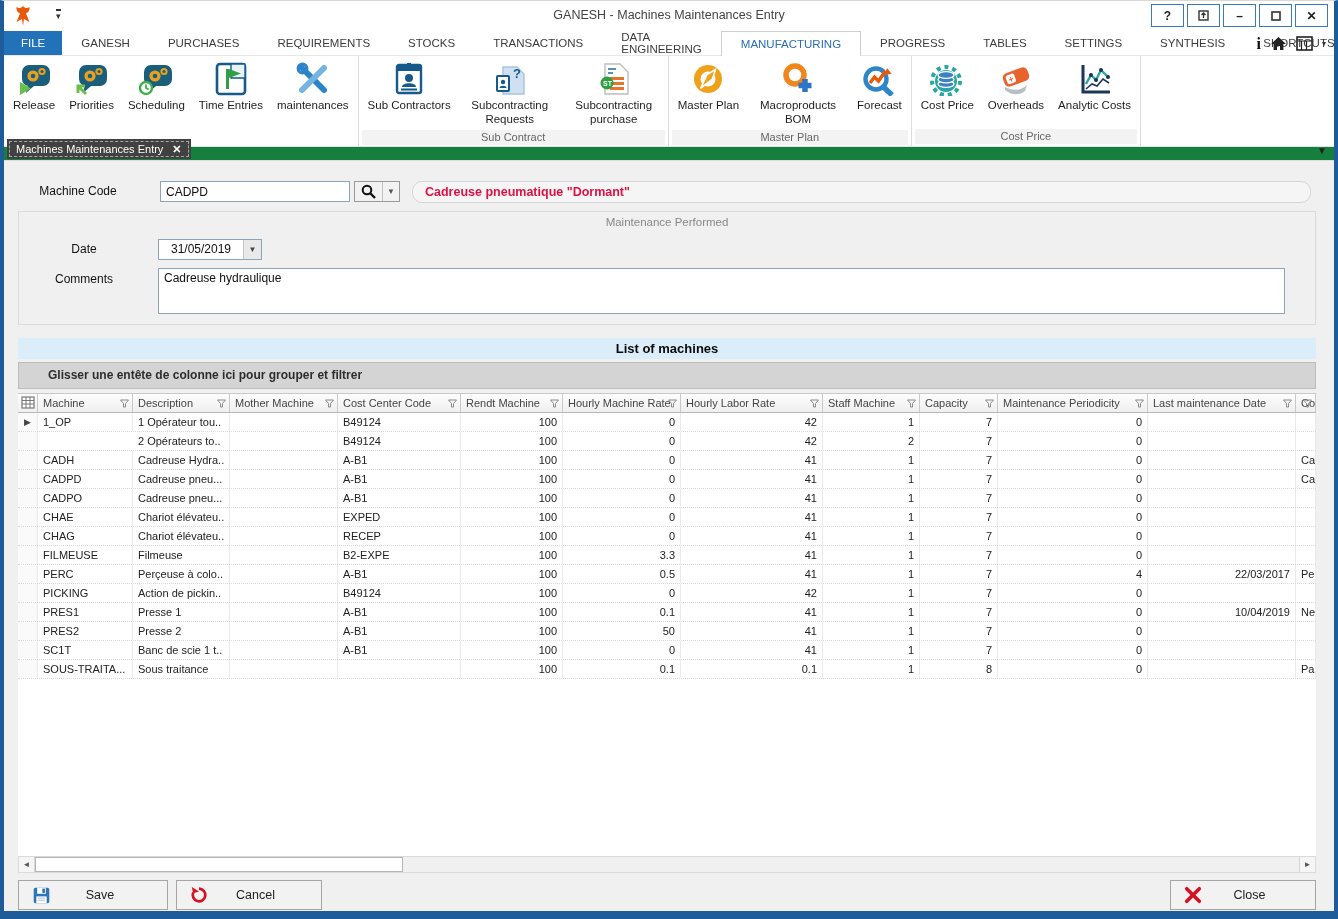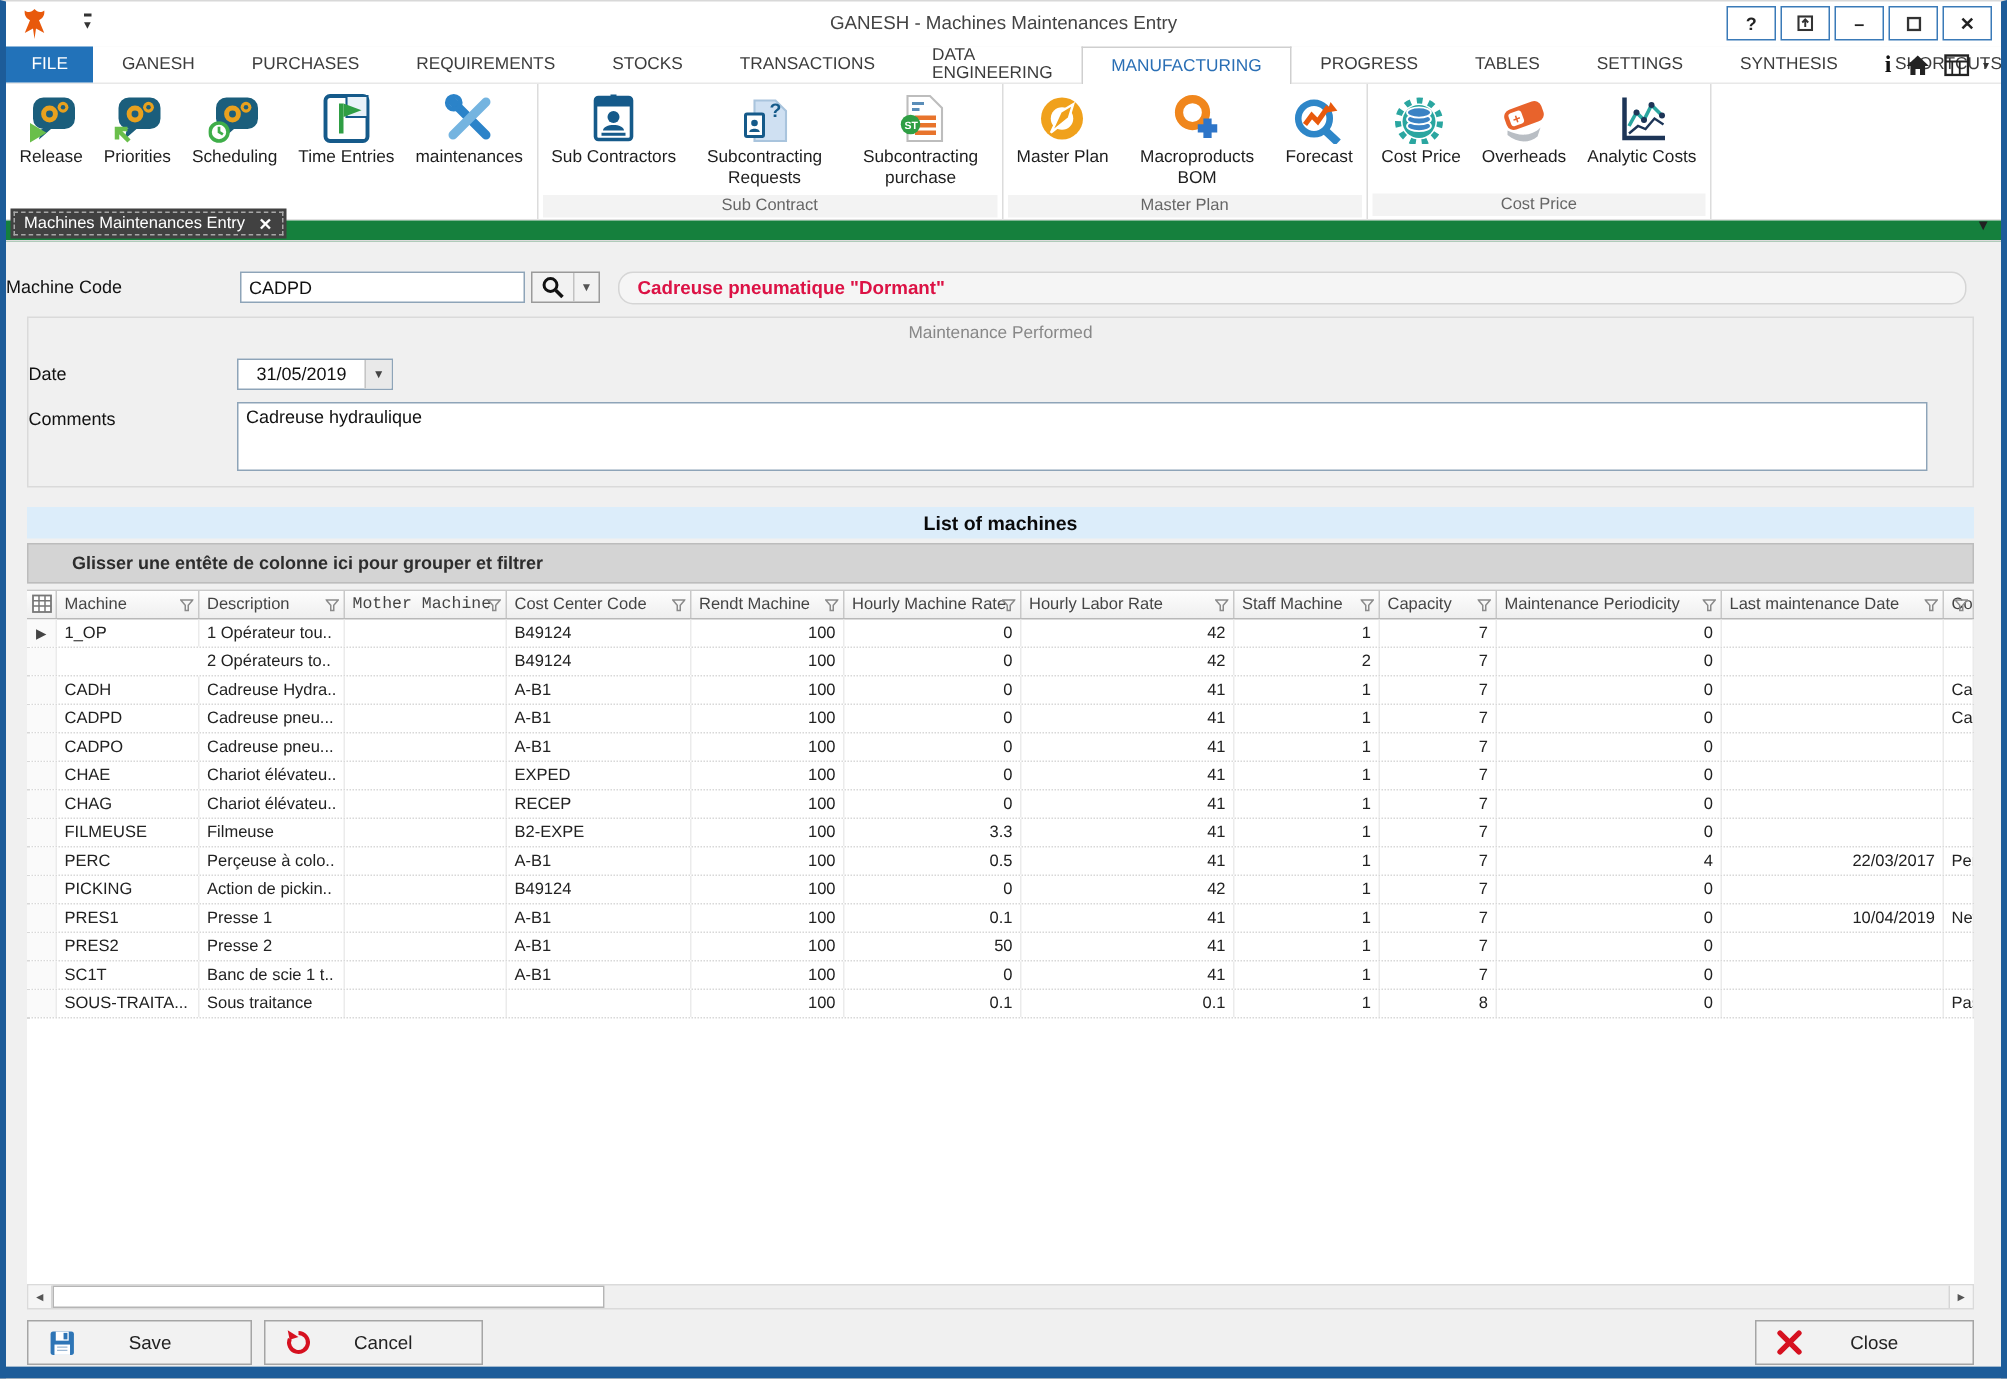--- a/index.html
+++ b/index.html
@@ -32,21 +32,21 @@
   .rcaption{ height:15px; background:#f3f3f3; color:#666; font-size:11px; text-align:center; line-height:15px; margin:1px 1px 2px 1px; }
   .ribbon-collapse{ position:absolute; right:10px; bottom:5px; color:#777; cursor:pointer; }
   
   .tabstrip{ position:absolute; top:146px; left:0; right:0; height:14px; background:#15803d;text-align:right; }
   .doctab{ position:absolute; left:3px; bottom:2px; height:20px; background:#414141; color:#fff; font-size:11px; display:flex; align-items:center; gap:9px; padding:0 9px; outline:1px dashed #a7a7a7; outline-offset:-3px; cursor:pointer; }
   .doctab .closex{ font-size:11px; font-weight:bold; cursor:pointer; }
   .strip-caret{ position:absolute; right:7px; bottom:5px; font-size:10px; color:#222; cursor:pointer; }
   .tabstrip-line{ position:absolute; left:0; right:0; bottom:0; height:1px; background:#dcdcdc; }
   
   .content{ position:absolute; top:172px; left:0; right:0; bottom:0; background:#f0f0f0; }
-  .flabel{ position:absolute; font-size:12px; color:#111; text-align:left; }
+  .flabel{ position:absolute; font-size:12px; color:#111; text-align:center; }
   .tinput{ position:absolute; height:21px; border:1px solid #8ea4b8; background:#fff; font-size:12px; font-family:"Liberation Sans",sans-serif; padding:0 5px; color:#111; }
   .searchbtn{ position:absolute; left:350px; top:8px; width:46px; height:21px; border:1px solid #9a9a9a; background:#f2f2f2; display:flex; cursor:pointer; }
   .searchbtn .mag{ width:28px; display:flex; align-items:center; justify-content:center; border-right:1px solid #c2c2c2; }
   .searchbtn .car{ flex:1; display:flex; align-items:center; justify-content:center; font-size:8px; color:#555; }
   .machine-name{ position:absolute; left:408px; right:23px; top:8px; height:22px; border:1px solid #d5d5d5; border-radius:10px; background:#f5f5f5; color:#dc1245; font-weight:bold; font-size:12.5px; line-height:20px; padding-left:12px; }
   .groupbox{ position:absolute; left:14px; right:18px; top:38px; height:114px; border:1px solid #dadada; }
   .groupbox-title{ position:absolute; top:4px; left:0; right:0; text-align:center; font-size:11.5px; color:#888; }
   .combo{ position:absolute; display:flex; border:1px solid #8ea4b8; background:#fff; height:21px; }
   .combo .val{ flex:1; font-size:12px; color:#111; text-align:center; line-height:19px; padding:0 4px; }
   .combo .drop{ width:18px; background:#e9e9e9; border-left:1px solid #c5c5c5; display:flex; align-items:center; justify-content:center; font-size:8px; color:#444; cursor:pointer; }
@@ -382,21 +382,21 @@
           <div class="gh corner" style="width: 20px;"><svg width="14" height="13" viewBox="0 0 14 13">
               <rect x="1" y="1" width="12" height="11" fill="#fff" stroke="#777" stroke-width="1.2"></rect>
               <path d="M1 4.5h12M5 1v11M9 1v11M1 8h12" stroke="#777" stroke-width="1"></path>
             </svg></div>
           <div class="gh" style="width: 95px;">Machine<svg class="funnel" width="9" height="9" viewBox="0 0 9 9">
               <path d="M0.5 1h8L5.5 4.5V8h-2V4.5z" fill="none" stroke="#8a8a8a" stroke-width="1"></path>
             </svg></div>
           <div class="gh" style="width: 97px;">Description<svg class="funnel" width="9" height="9" viewBox="0 0 9 9">
               <path d="M0.5 1h8L5.5 4.5V8h-2V4.5z" fill="none" stroke="#8a8a8a" stroke-width="1"></path>
             </svg></div>
-          <div class="gh" style="width: 108px; font-family: Liberation Mono, monospace;">Mother Machine<svg class="funnel" width="9" height="9" viewBox="0 0 9 9">
+          <div class="gh" style="width: 108px;">Mother Machine<svg class="funnel" width="9" height="9" viewBox="0 0 9 9">
               <path d="M0.5 1h8L5.5 4.5V8h-2V4.5z" fill="none" stroke="#8a8a8a" stroke-width="1"></path>
             </svg></div>
           <div class="gh" style="width: 123px;">Cost Center Code<svg class="funnel" width="9" height="9" viewBox="0 0 9 9">
               <path d="M0.5 1h8L5.5 4.5V8h-2V4.5z" fill="none" stroke="#8a8a8a" stroke-width="1"></path>
             </svg></div>
           <div class="gh" style="width: 102px;">Rendt Machine<svg class="funnel" width="9" height="9" viewBox="0 0 9 9">
               <path d="M0.5 1h8L5.5 4.5V8h-2V4.5z" fill="none" stroke="#8a8a8a" stroke-width="1"></path>
             </svg></div>
           <div class="gh" style="width: 118px;">Hourly Machine Rate<svg class="funnel" width="9" height="9" viewBox="0 0 9 9">
               <path d="M0.5 1h8L5.5 4.5V8h-2V4.5z" fill="none" stroke="#8a8a8a" stroke-width="1"></path>

